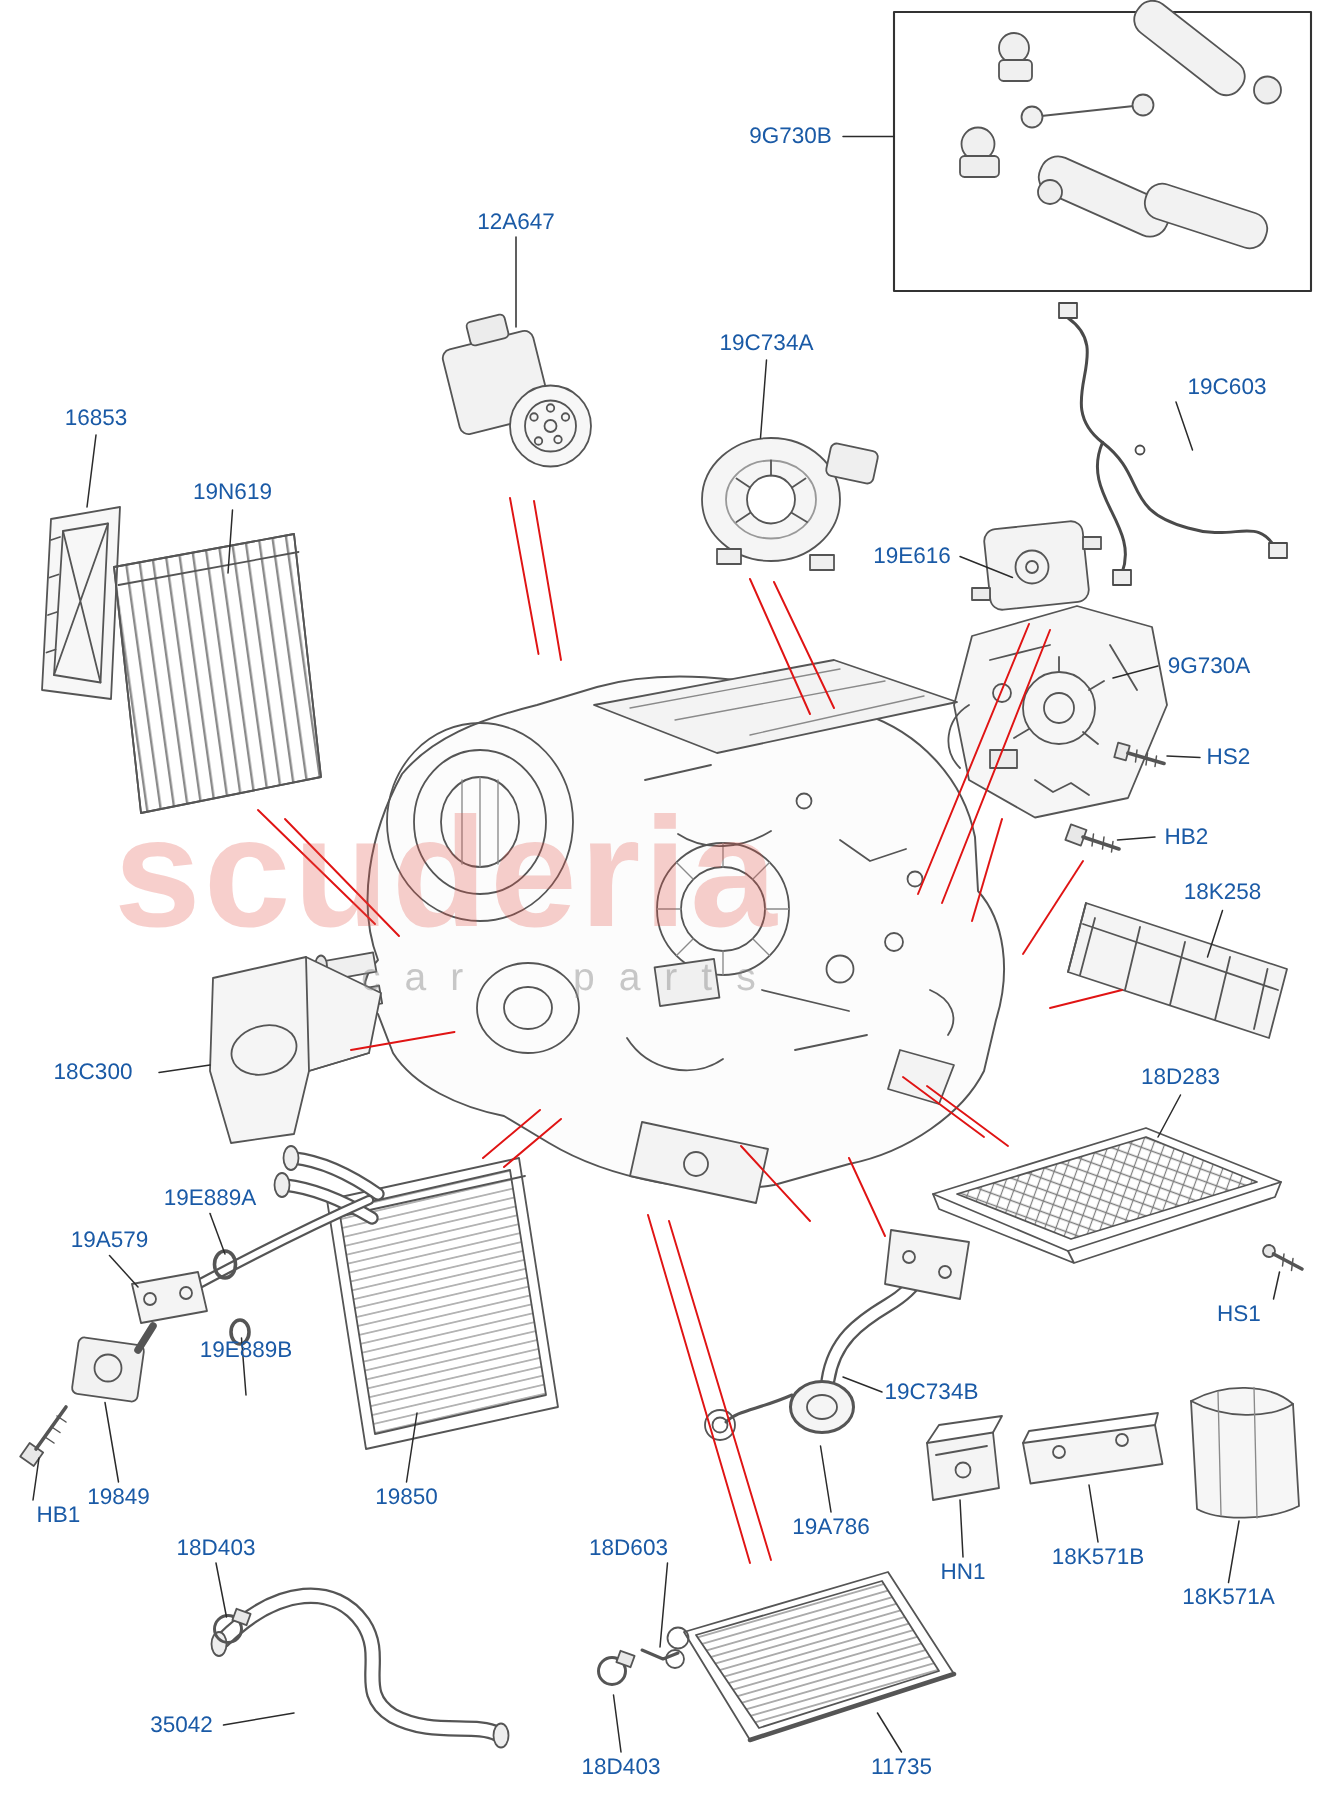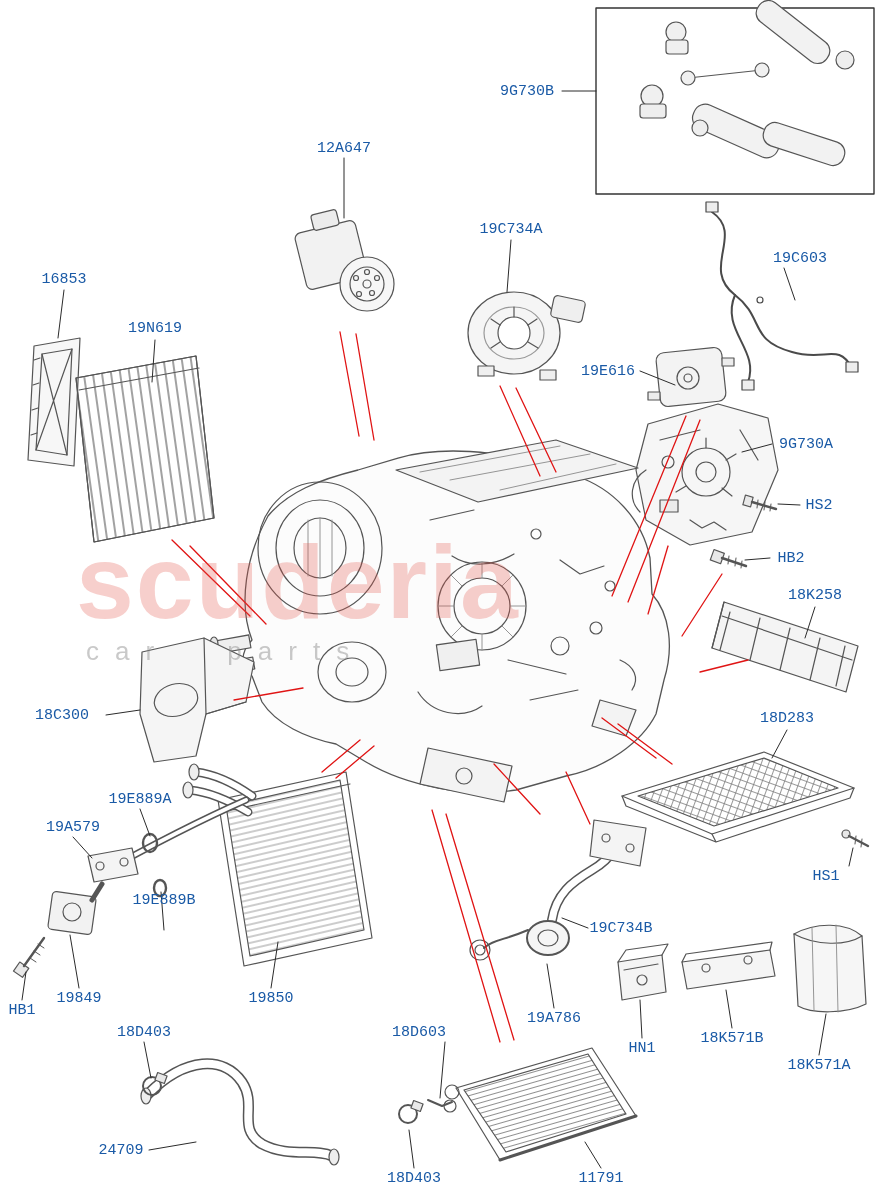--- a/index.html
+++ b/index.html
@@ -2,32 +2,33 @@
 <html><head>
 <meta charset="utf-8">
 <style>
   * { margin:0; padding:0; box-sizing:border-box; }
   html,body { background:#ffffff; font-family:"Liberation Sans", sans-serif; }
   .canvas { position:relative; width:886px; height:1200px; background:#fff; overflow:hidden; }
   .art { position:absolute; left:0; top:0; }
   .part-label {
     position:absolute; transform:translate(-50%,-50%);
     color:#1a5aa6; font-size:15px; white-space:nowrap; cursor:pointer;
-    font-family:Liberation Mono, monospace;
+    font-family:Liberation Sans, sans-serif;
   }
   .watermark {
     position:absolute; left:76px; top:530px; pointer-events:none; user-select:none;
   }
   .wm1 {
     font-size:104px; font-weight:700; line-height:1.0; letter-spacing:2px;
     color:rgba(226,84,72,0.28);
   }
   .wm2 {
-    font-size:26px; letter-spacing:16px; word-spacing:34px; margin-top:2px; margin-left:10px;
+    font-size:26px; letter-spacing:16px; word-spacing:34px; margin-top:2px; 
     color:rgba(135,135,135,0.45);
+    text-align:right;
   }
 </style>
 </head>
 <body>
 
 <div class="canvas">
 
   <svg class="art" width="886" height="1200" viewBox="0 0 886 1200" fill="none" stroke-linecap="round" stroke-linejoin="round">
     <defs>
       <pattern id="pleats" patternUnits="userSpaceOnUse" width="9" height="9" patternTransform="rotate(-8)">
@@ -361,41 +362,41 @@
   </svg>
 
   <div class="watermark">
     <div class="wm1">scuderia</div>
     <div class="wm2">car parts</div>
   </div>
 
   <div class="part-label" style="left:527px; top:91px">9G730B</div>
   <div class="part-label" style="left:344px; top:148px">12A647</div>
   <div class="part-label" style="left:511px; top:229px">19C734A</div>
-  <div class="part-label" style="left:800px; top:258px">19C603</div>
+  <div class="part-label" style="left:818px; top:258px">19C603</div>
   <div class="part-label" style="left:64px;  top:279px">16853</div>
   <div class="part-label" style="left:155px; top:328px">19N619</div>
   <div class="part-label" style="left:608px; top:371px">19E616</div>
   <div class="part-label" style="left:806px; top:444px">9G730A</div>
   <div class="part-label" style="left:819px; top:505px">HS2</div>
   <div class="part-label" style="left:791px; top:558px">HB2</div>
   <div class="part-label" style="left:815px; top:595px">18K258</div>
   <div class="part-label" style="left:62px;  top:715px">18C300</div>
   <div class="part-label" style="left:787px; top:718px">18D283</div>
   <div class="part-label" style="left:140px; top:799px">19E889A</div>
   <div class="part-label" style="left:73px;  top:827px">19A579</div>
   <div class="part-label" style="left:826px; top:876px">HS1</div>
   <div class="part-label" style="left:164px; top:900px">19E889B</div>
   <div class="part-label" style="left:621px; top:928px">19C734B</div>
-  <div class="part-label" style="left:22px;  top:1010px">HB1</div>
+  <div class="part-label" style="left:39px;  top:1010px">HB1</div>
   <div class="part-label" style="left:79px;  top:998px">19849</div>
   <div class="part-label" style="left:271px; top:998px">19850</div>
   <div class="part-label" style="left:554px; top:1018px">19A786</div>
   <div class="part-label" style="left:642px; top:1048px">HN1</div>
   <div class="part-label" style="left:732px; top:1038px">18K571B</div>
   <div class="part-label" style="left:819px; top:1065px">18K571A</div>
   <div class="part-label" style="left:144px; top:1032px">18D403</div>
-  <div class="part-label" style="left:121px; top:1150px">24709</div>
+  <div class="part-label" style="left:121px; top:1150px">35042</div>
   <div class="part-label" style="left:419px; top:1032px">18D603</div>
   <div class="part-label" style="left:414px; top:1178px">18D403</div>
-  <div class="part-label" style="left:601px; top:1178px">11791</div>
+  <div class="part-label" style="left:601px; top:1178px">11735</div>
 
 </div>
 
 </body></html>

